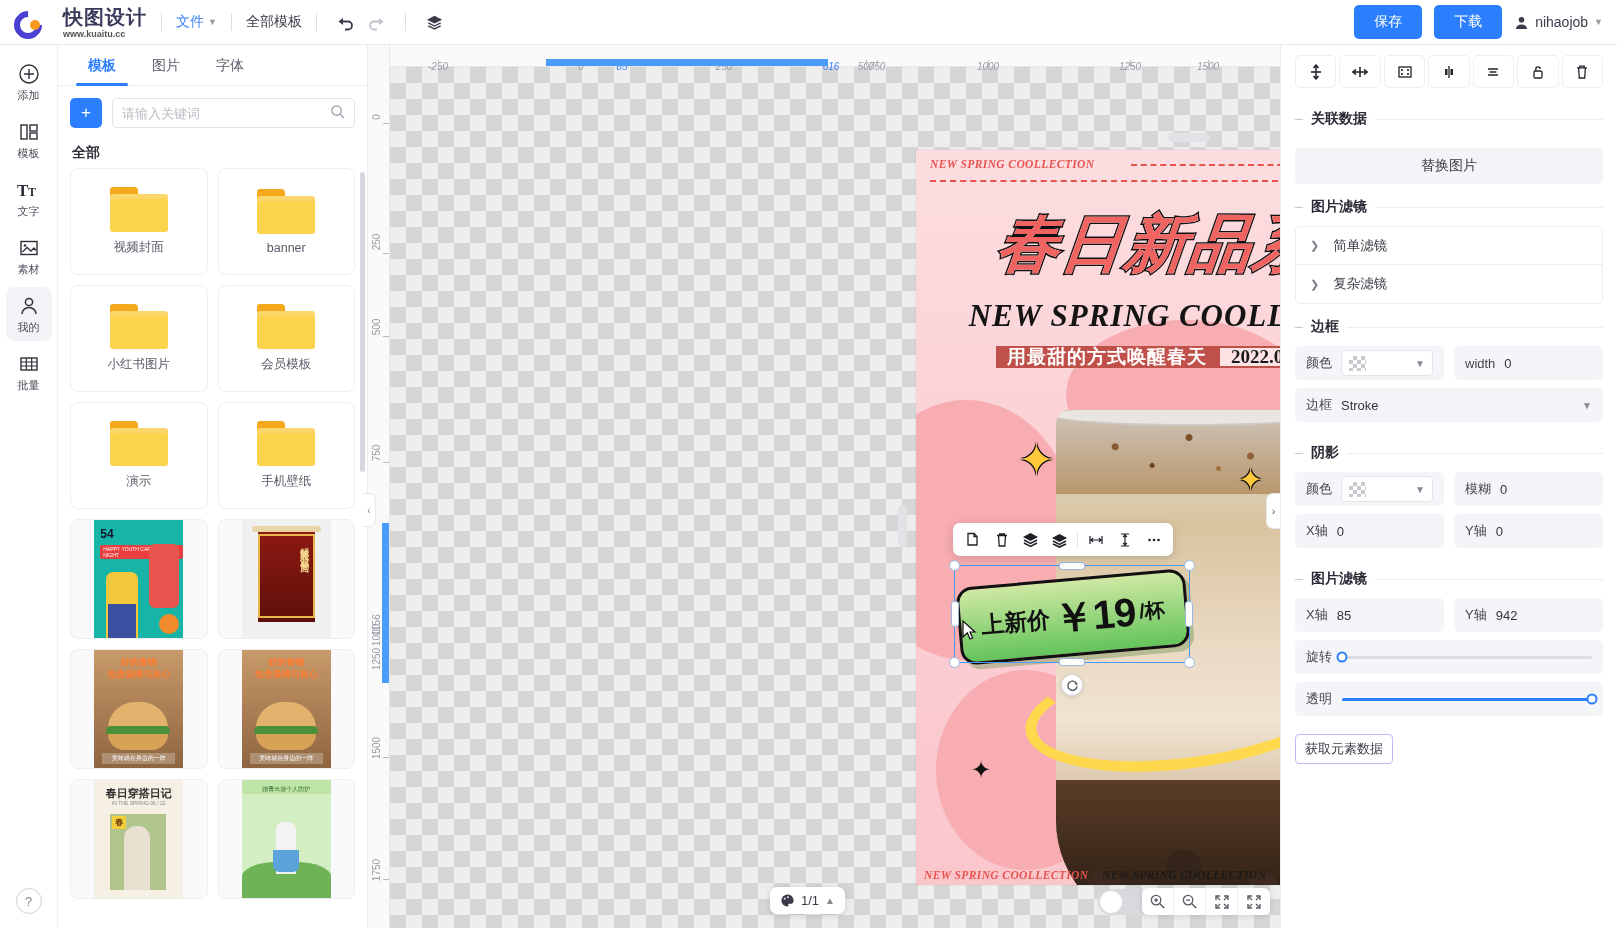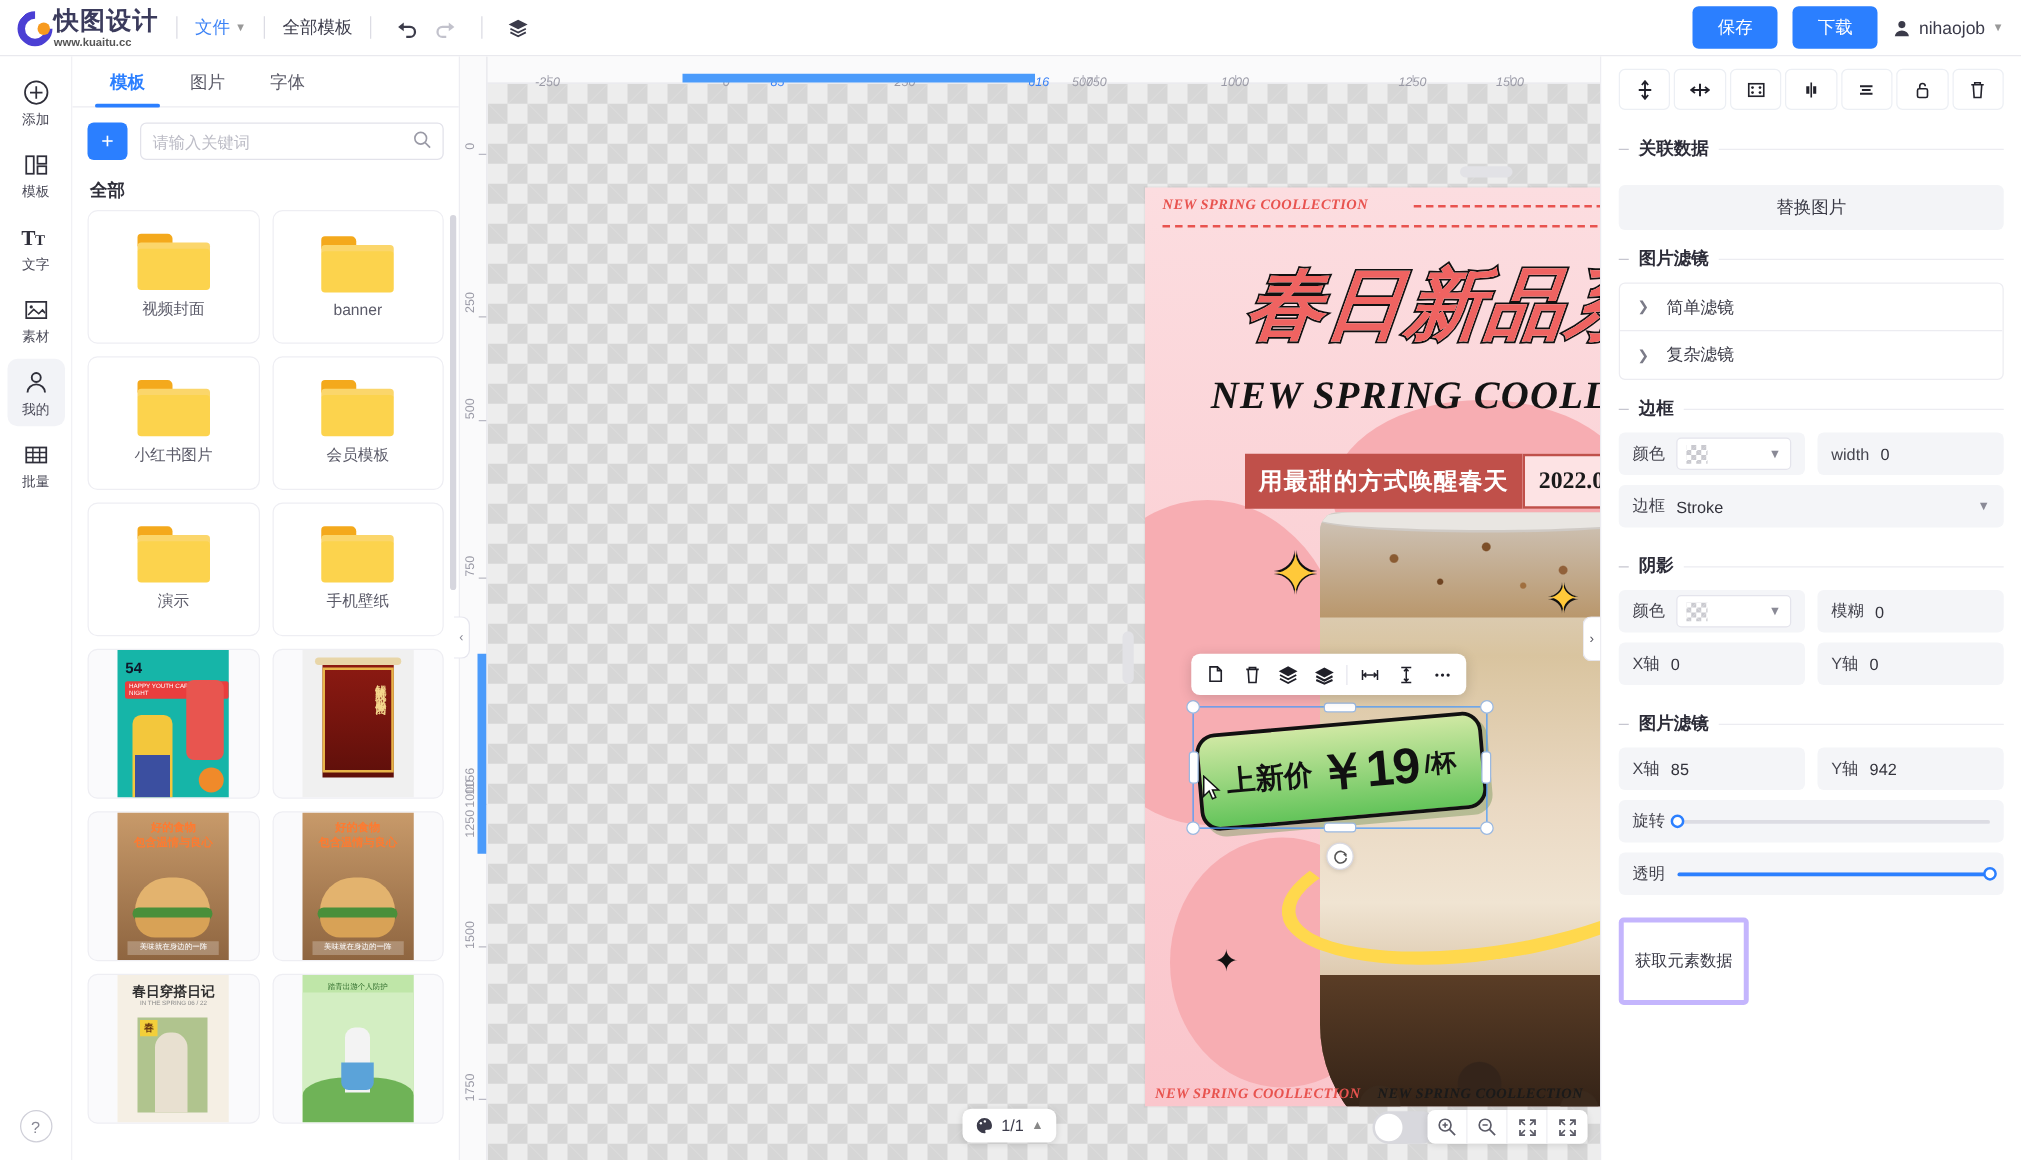--- a/index.html
+++ b/index.html
@@ -11,21 +11,21 @@
     background:#fff;
   }
   .app { width:1617px; height:928px; display:flex; flex-direction:column; }
 
   
   .header {
     height:45px; min-height:45px; background:#fff;
     border-bottom:1px solid #e9e9ee;
     display:flex; align-items:center; padding:0 14px; position:relative; z-index:40;
   }
-  .logo-wrap { display:flex; align-items:center; gap:1px; }
+  .logo-wrap { display:flex; align-items:flex-end; gap:21px; }
   .logo-mark { width:28px; height:28px; position:relative; margin-top:2px; }
   .logo-mark .c {
     position:absolute; inset:0;
     border:6px solid #4b3fd4; border-radius:50%;
     border-right-color:transparent;
     transform:rotate(-45deg);
   }
   .logo-mark .dot {
     position:absolute; right:2px; top:9px; width:10px; height:10px;
     background:#f79a1e; border-radius:50%;
@@ -223,21 +223,21 @@
     -webkit-text-stroke:3px #111;
     paint-order:stroke fill;
     text-shadow:0 0 0 #fff;
     transform:skewX(-6deg);
   }
   .subline {
     position:absolute; left:0; right:0; top:148px; text-align:center;
     font-family:"Liberation Serif", serif; font-weight:bold; font-style:italic;
     font-size:31px; letter-spacing:1px; color:#141414;
   }
-  .ribbon { position:absolute; left:80px; top:213px; display:flex; height:44px; }
+  .ribbon { position:absolute; left:80px; top:196px; display:flex; height:22px; }
   .ribbon .rl {
     background:#c0504a; color:#fff; font-size:19px; font-weight:bold;
     padding:4px 11px; display:flex; align-items:center; letter-spacing:1px;
   }
   .ribbon .rr {
     border:2px solid #c0504a; color:#1a1a1a; font-size:19px; font-weight:bold;
     padding:4px 11px; display:flex; align-items:center; background:#fde3e4;
     font-family:"Liberation Serif", serif;
   }
   .cup {
@@ -414,22 +414,22 @@
     height:34px; background:#f4f5f8; border-radius:5px; display:flex; align-items:center;
     padding:0 11px; gap:10px; font-size:13px; color:#45454f; margin-bottom:8px;
   }
   .track { flex:1; height:3px; background:#dcdce3; border-radius:2px; position:relative; }
   .track .fill { position:absolute; left:0; top:0; bottom:0; background:#2b7fff; border-radius:2px; }
   .knobc {
     position:absolute; top:50%; transform:translate(-50%,-50%);
     width:11px; height:11px; border-radius:50%; background:#fff; border:2px solid #2b7fff;
   }
   .small-btn {
-    margin-top:10px; align-self:flex-start; border:4px solid #c4b5fd; background:#fff;
-    border-radius:4px; padding:22px 9px; font-size:13px; color:#3a3a46; cursor:pointer;
+    margin-top:10px; align-self:flex-start; border:1px solid #c4b5fd; background:#fff;
+    border-radius:4px; padding:5px 9px; font-size:13px; color:#3a3a46; cursor:pointer;
     font-family:"Liberation Sans", sans-serif;
   }
 </style>
 </head>
 <body>
 
 <div class="app">
 
   <div class="header">
     <div class="logo-wrap">

